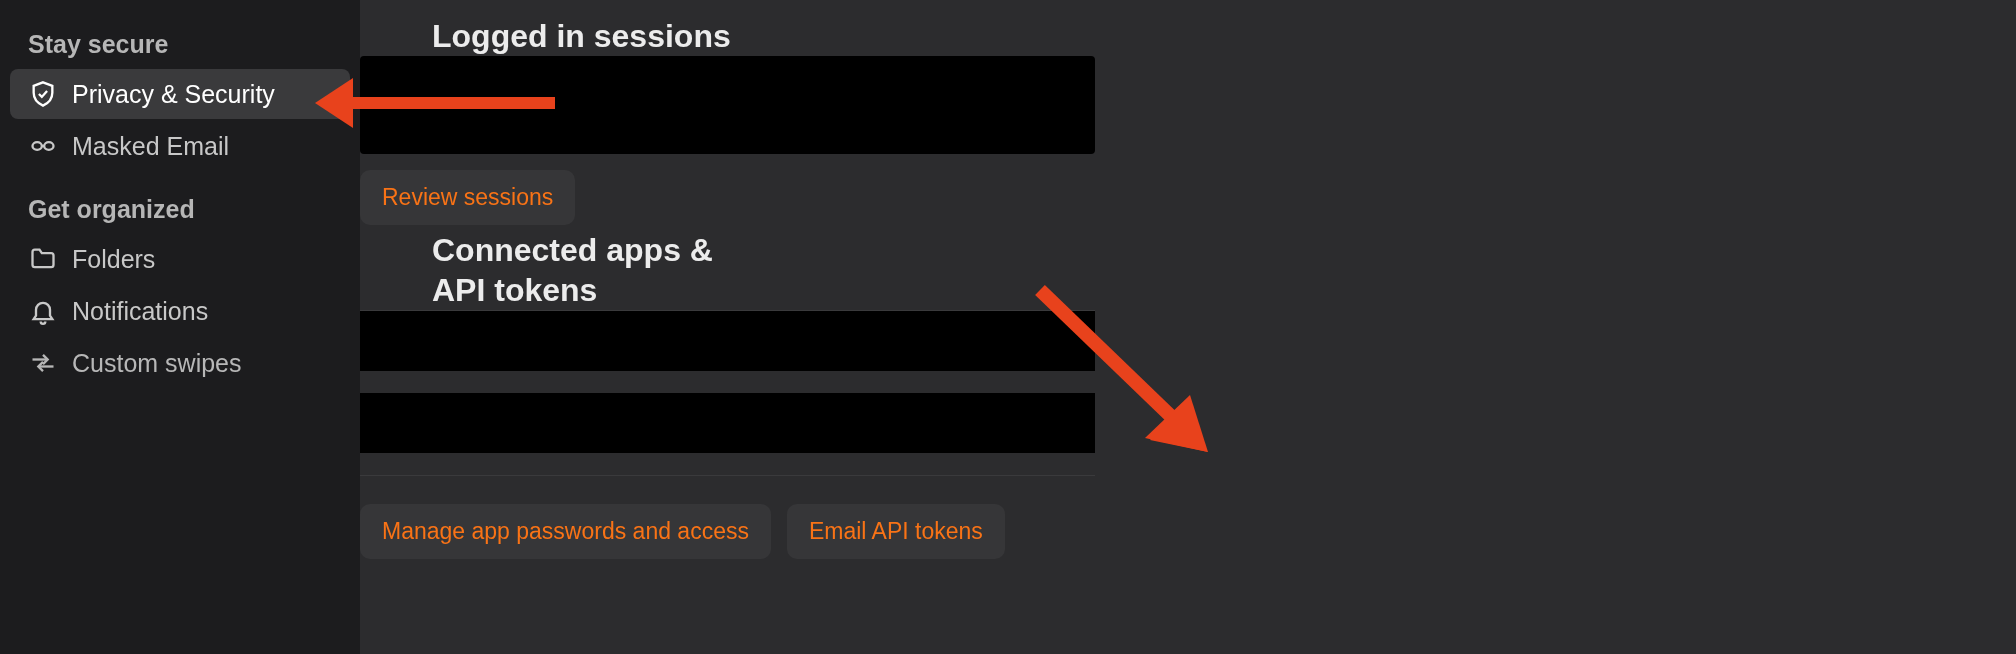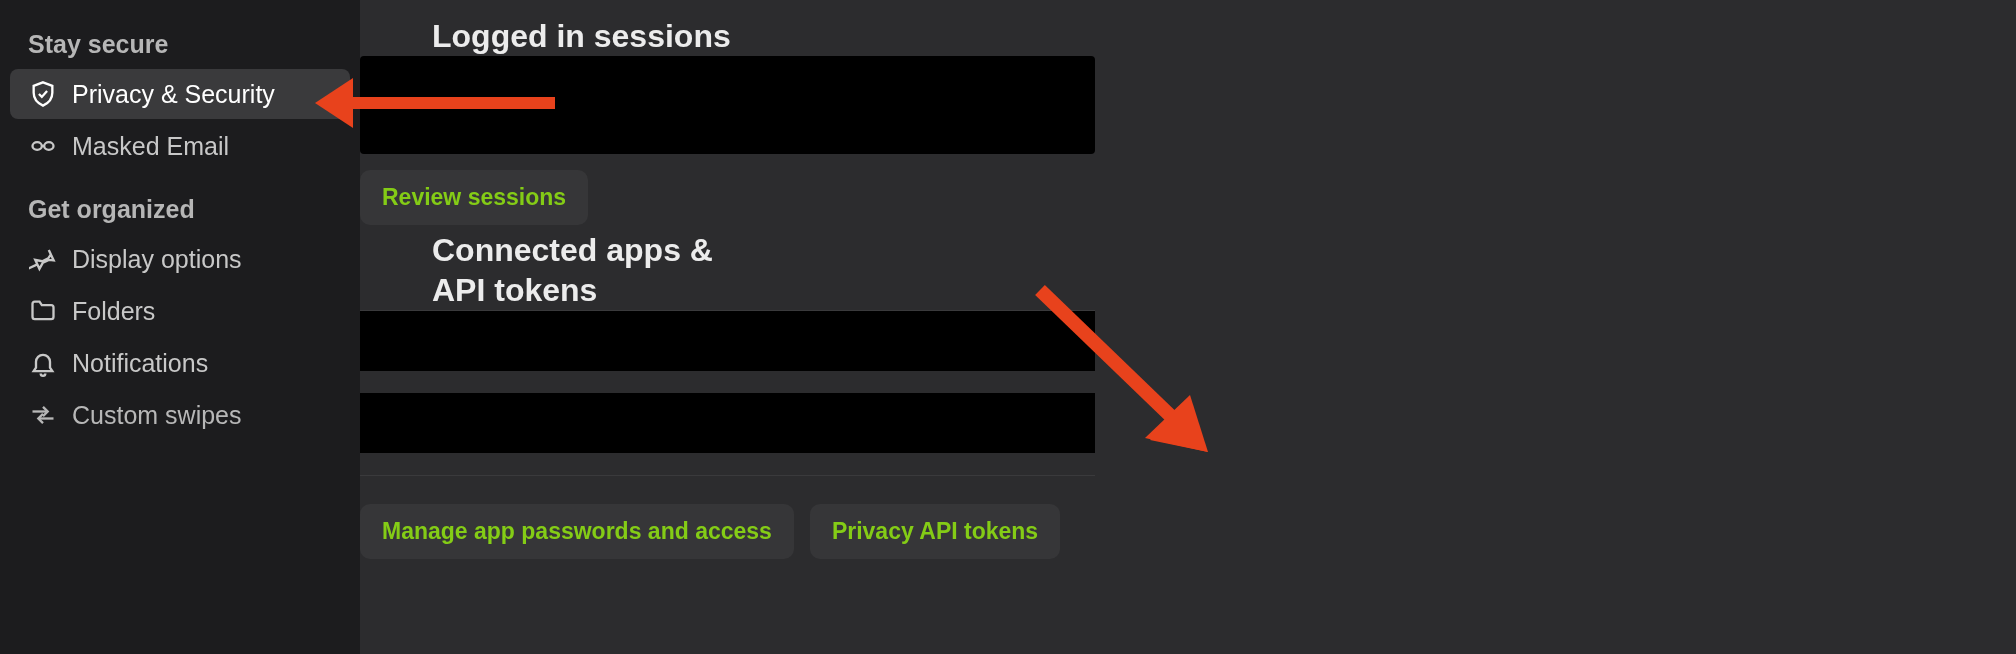--- a/index.html
+++ b/index.html
@@ -112,23 +112,23 @@
   }
   .hr {
     width: 735px;
     height:1px;
     background:#3a3a3c;
   }
 
   .button-row { display:flex; gap:16px; margin-top: 16px; }
   .btn {
     background:#363638;
-    color:#84cc16;
+    color:#f97316;
     font-size: 23px;
-    font-weight: 700;
+    font-weight: 400;
     padding: 14px 22px;
     border-radius: 10px;
     border:none;
     cursor:pointer;
   }
 
   
   .arrow1 {
     position:absolute;
     left: 315px;
@@ -187,28 +187,20 @@
           <ellipse cx="7" cy="12" rx="4" ry="3.3"></ellipse>
           <ellipse cx="17" cy="12" rx="4" ry="3.3"></ellipse>
           <path d="M11 12h2"></path>
         </svg>
     </span>
     <span class="label">Masked Email</span>
   </div>
 
   <div class="sidebar-section-header">Get organized</div>
 
-  <div class="sidebar-item">
-    <span class="icon">
-      <svg viewBox="0 0 24 24">
-          <path d="M14 3l7 7-4 1-4 4-1 6-3-3-6 6 6-6-3-3 6-1 4-4 1-4z" transform="rotate(20 12 12)"></path>
-        </svg>
-    </span>
-    <span class="label">Display options</span>
-  </div>
 
   <div class="sidebar-item">
     <span class="icon">
       <svg viewBox="0 0 24 24">
           <path d="M3 6a2 2 0 0 1 2-2h4l2 3h8a2 2 0 0 1 2 2v8a2 2 0 0 1-2 2H5a2 2 0 0 1-2-2V6z"></path>
         </svg>
     </span>
     <span class="label">Folders</span>
   </div>
 
@@ -251,21 +243,21 @@
 
   <div class="section section2">
     <div class="section-title">Connected apps &amp; API tokens</div>
     <div class="section-body">
       <div class="hr"></div>
       <div class="blackbox2a"></div>
       <div class="blackbox2b"></div>
       <div class="hr" style="margin-top:22px;"></div>
       <div class="button-row" style="margin-top:28px;">
         <button class="btn">Manage app passwords and access</button>
-        <button class="btn">Privacy API tokens</button>
+        <button class="btn">Email API tokens</button>
       </div>
     </div>
   </div>
 
 </main>
 
 <div class="arrow1">
   <div class="shaft"></div>
   <div class="head"></div>
 </div>

